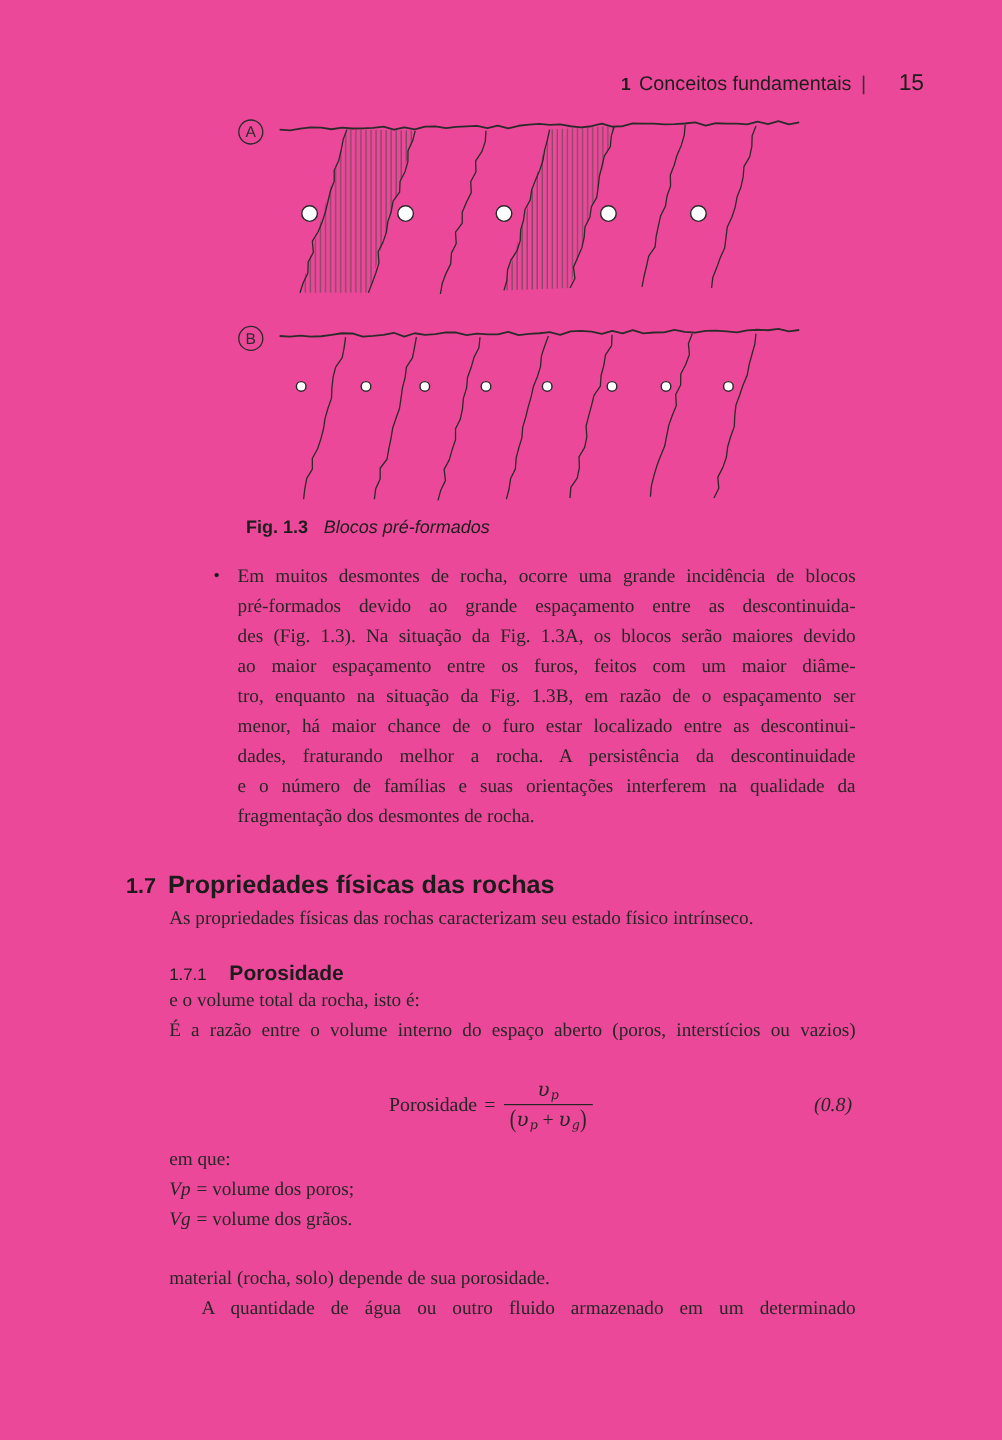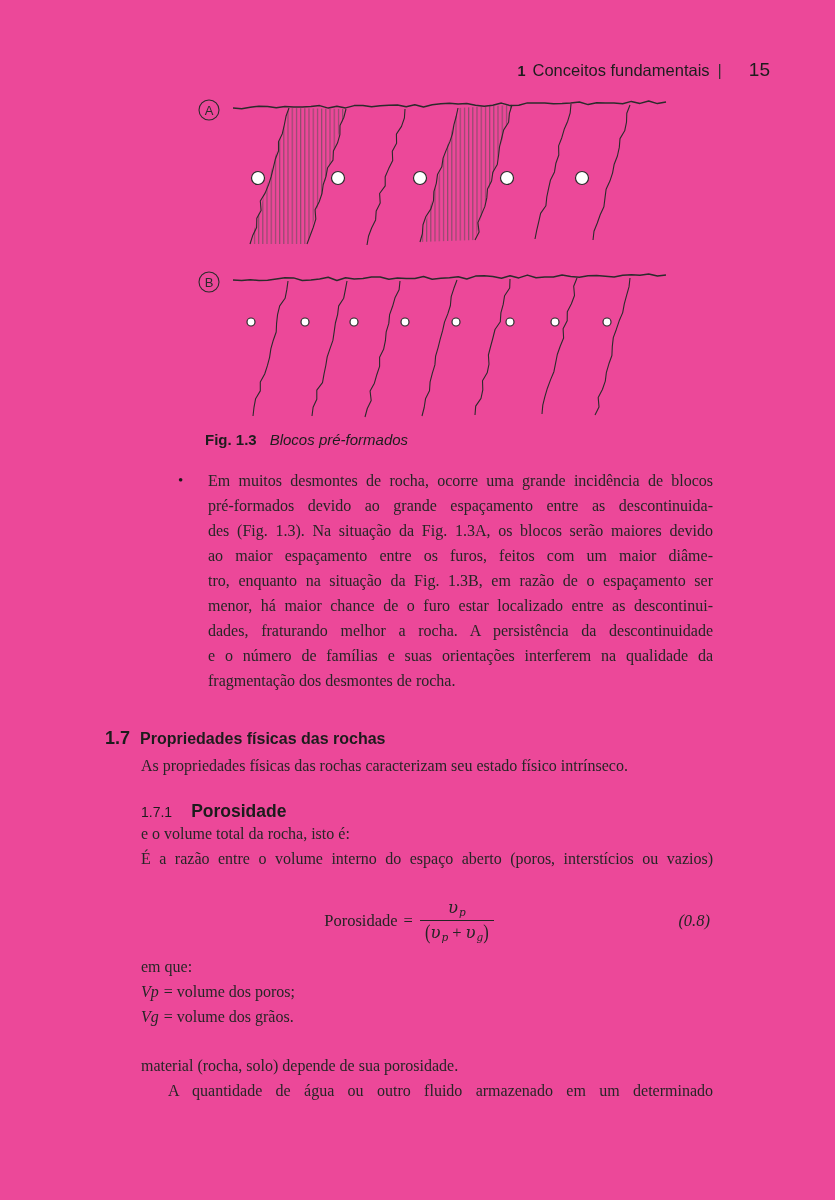--- a/index.html
+++ b/index.html
@@ -25,28 +25,28 @@
   }
   .cap-label{font-weight:bold;}
   .cap-text{font-style:italic;margin-left:13px;margin-top:12px;}
   
   .bl{height:25px;line-height:25px;overflow:hidden;}
   .jl{text-align:justify;text-align-last:justify;}
   .ind{text-indent:27px;}
   
   .bullet-block{position:absolute;top:468px;left:178px;width:535px;}
   .bullet-dot{position:absolute;left:0;top:0;height:25px;line-height:25px;font-size:15px;color:#1a1a1a;}
-  .bullet-text{margin-left:30px;}
+  .bullet-text{margin-left:20px;}
   
   .sec-heading{
     position:absolute;top:725px;left:105px;display:flex;align-items:baseline;
     font-family:"Liberation Sans",sans-serif;font-weight:bold;color:#1c1c1c;line-height:26px;
   }
   .sec-num{font-size:18px;margin-right:10px;}
-  .sec-title{font-size:16px;text-align:center;}
+  .sec-title{font-size:21px;text-align:center;}
   .sec-intro{position:absolute;top:753px;left:141px;width:572px;}
   
   .sub-heading{
     position:absolute;top:799px;left:141px;display:flex;align-items:baseline;
     font-family:"Liberation Sans",sans-serif;color:#1c1c1c;line-height:25px;
   }
   .sub-num{font-size:14px;margin-right:19px;}
   .sub-title{font-size:17.5px;font-weight:bold;}
   .sub-body{position:absolute;top:821px;left:141px;width:572px;}
   

